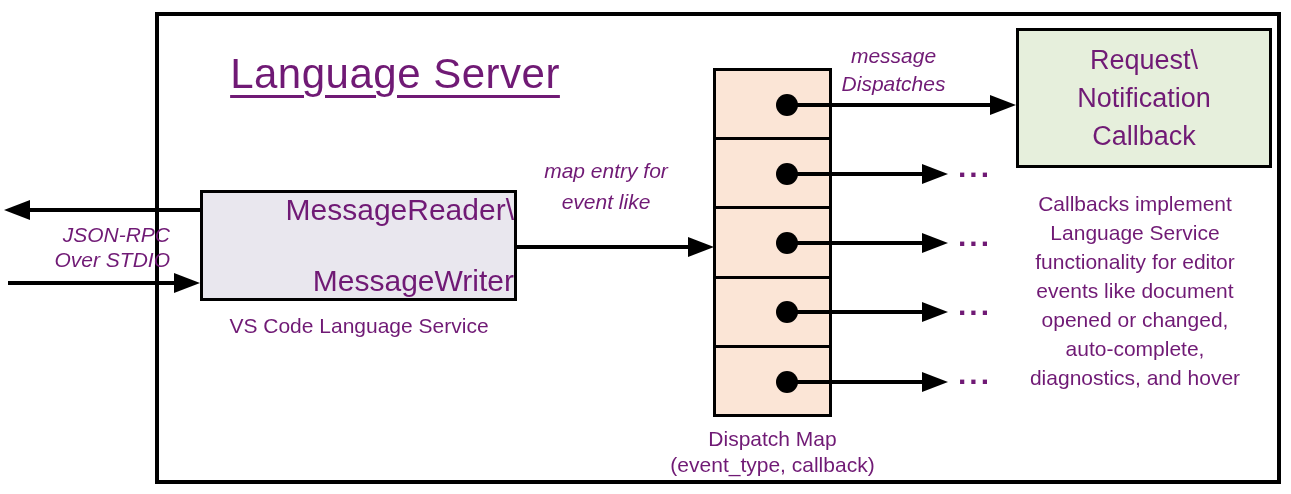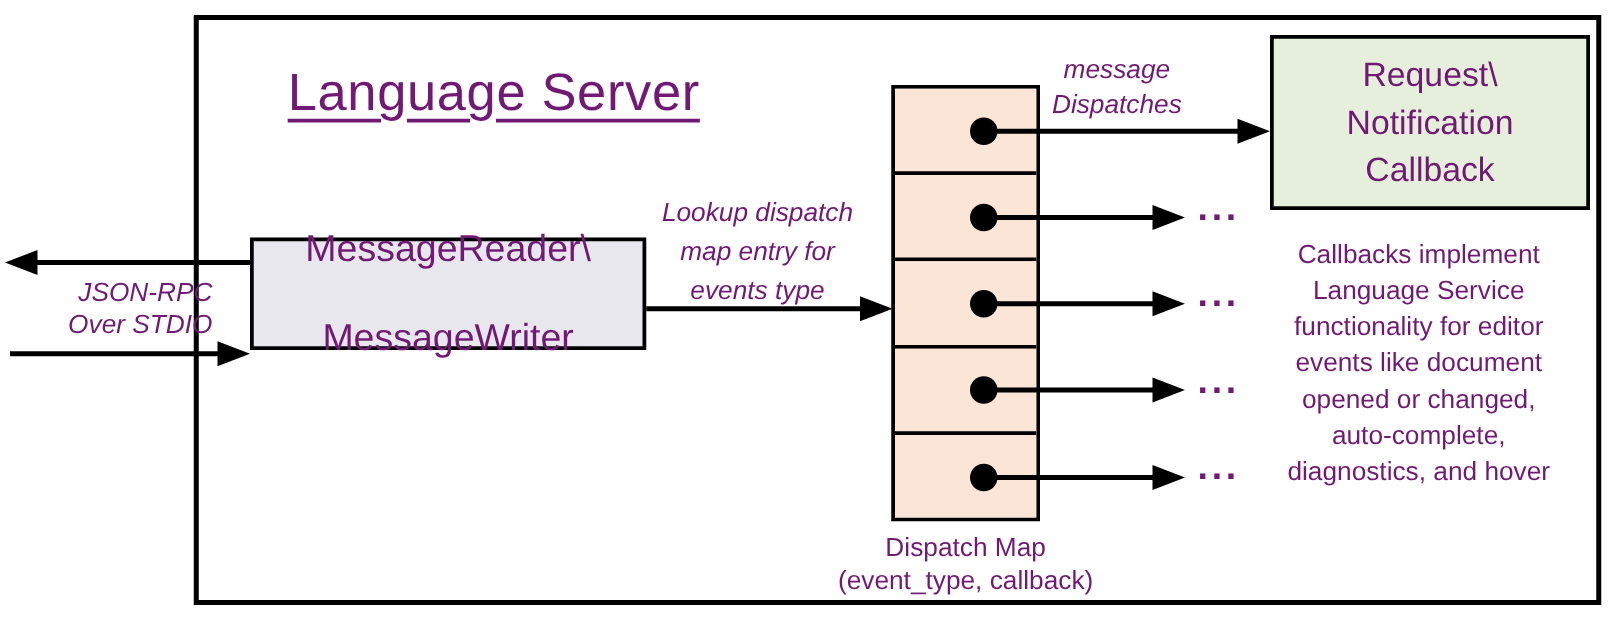--- a/index.html
+++ b/index.html
@@ -32,24 +32,24 @@
 
   .io-label {
     left: 18px; top: 222px; width: 152px;
     text-align: right;
     font-style: italic;
     font-size: 21px;
     line-height: 25px;
   }
 
   .message-box {
-    left: 200px; top: 190px; width: 317px; height: 90px;
+    left: 200px; top: 190px; width: 317px; height: 111px;
     border: 3px solid #000; box-sizing: border-box;
     display: flex; flex-direction: column;
-    align-items: center; justify-content: center;
+    align-items: flex-end; justify-content: center;
     font-size: 30px; line-height: 40px;
     text-align: center;
     gap: 31px;
   }
 
   .message-caption {
     left: 185px; top: 311px; width: 348px;
     text-align: center;
     font-size: 21px; line-height: 29px;
   }
@@ -133,26 +133,26 @@
     <div>JSON-RPC</div>
     <div>Over STDIO</div>
   </div>
 
   <div class="abs message-box" style="background: rgb(233, 231, 238);">
     <div>MessageReader\</div>
     <div>MessageWriter</div>
   </div>
 
   <div class="abs message-caption">
+    <div>VS Code Language Service</div>
   </div>
 
   <div class="abs lookup-label">
-    <div>Lookup dispatch</div>
     <div>map entry for</div>
-    <div>events type</div>
+    <div>event like</div>
   </div>
 
   <div class="abs dispatch-map">
       <div class="dm-cell" style="background: rgb(251, 229, 214);"></div>
       <div class="dm-cell" style="background: rgb(251, 229, 214);"></div>
       <div class="dm-cell" style="background: rgb(251, 229, 214);"></div>
       <div class="dm-cell" style="background: rgb(251, 229, 214);"></div>
       <div class="dm-cell" style="background: rgb(251, 229, 214);"></div>
     </div>
 

